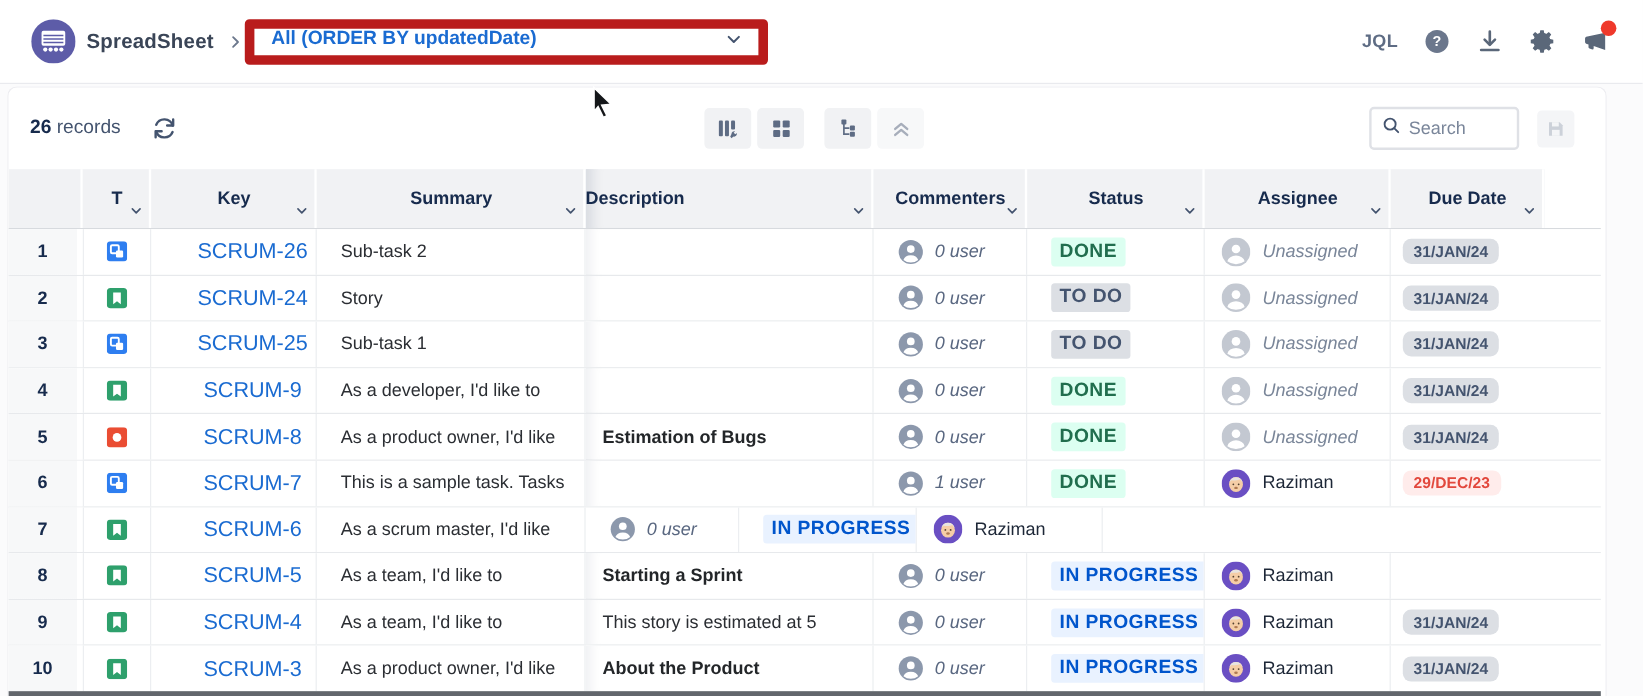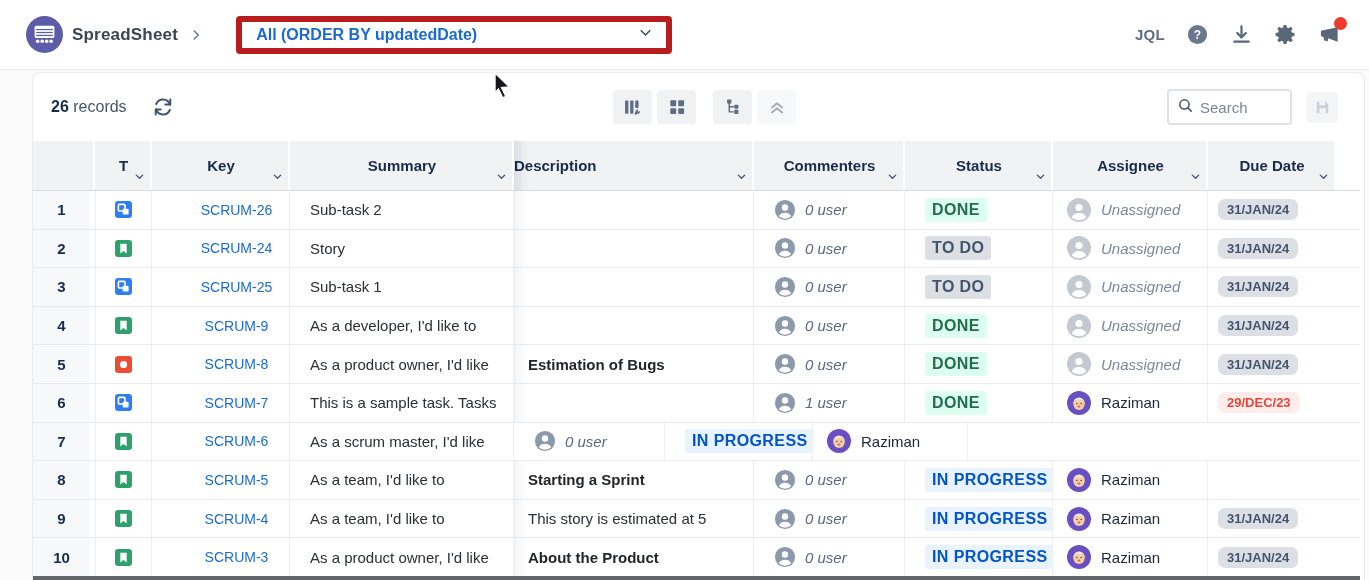--- a/index.html
+++ b/index.html
@@ -6,34 +6,34 @@
   html,body { width:1369px; height:580px; overflow:hidden;
     font-family:"Liberation Sans", sans-serif; background:#fbfbfc; }
 
   
   .topbar { height:70px; background:#fff; border-bottom:1px solid #e9eaee;
     display:flex; align-items:center; padding:0 28px 0 26px; position:relative; }
   .logo { width:37px; height:37px; flex:0 0 auto; }
   .app-title { font-size:17px; font-weight:bold; color:#3a4557; margin-left:9px; letter-spacing:.2px; }
   .crumb-sep { margin-left:11px; color:#6b778c; }
   .crumb-sep svg { display:block; }
-  .filter-select { margin-left:33px; width:436px; height:38px; border:6px solid #b91c1c;
-    border-radius:4px; display:flex; align-items:center; padding:0 12px 0 14px;
+  .filter-select { margin-left:1px; width:436px; height:38px; border:8px solid #b91c1c;
+    border-radius:4px; display:flex; padding:0 12px 0 14px;
     cursor:pointer; background:#fff; }
   .filter-select .val { color:var(--link-blue); font-size:16px; font-weight:600; flex:1;
     white-space:nowrap; overflow:hidden; }
   .topbar-right { margin-left:auto; display:flex; align-items:center; gap:21px; }
   .jql { font-size:15px; font-weight:bold; color:#5e6c84; letter-spacing:.3px; cursor:pointer; }
   .tb-icon { width:23px; height:23px; cursor:pointer; position:relative; }
   .tb-icon svg { display:block; width:100%; height:100%; }
   .red-dot { position:absolute; top:-6px; right:-6px; width:13px; height:13px;
     border-radius:50%; background:var(--notification-red); }
 
   
-  .panel { position:absolute; left:32px; top:72px; width:1333px; height:508px;
+  .panel { position:absolute; left:6px; top:72px; width:1333px; height:508px;
     background:#fff; border:1px solid #ececf0; border-bottom:none;
     border-radius:8px 8px 0 0; overflow:hidden; }
 
   
   .toolbar { height:68px; display:flex; align-items:center; padding:0 26px 0 18px; position:relative; }
   .records { font-size:16px; color:#44546f; }
   .records b { color:#172b4d; font-weight:bold; }
   .refresh-btn { margin-left:24px; width:24px; height:24px; cursor:pointer; }
   .refresh-btn svg { display:block; }
   .view-btns { position:absolute; left:580px; top:50%; transform:translateY(-50%);
@@ -61,32 +61,32 @@
   .th.c-desc { box-shadow:inset -2px 0 0 #fff, inset 14px 0 10px -8px rgba(9,30,66,.10); }
 
   .tr { display:flex; height:38.6px; border-bottom:1px solid #e7e9ec; background:#fff; }
   .td { display:flex; align-items:center; border-right:1px solid #eceef1; overflow:hidden; }
 
   .c-num  { width:62px; }
   .c-type { width:57px; justify-content:center; }
   .c-key  { width:138px; justify-content:center; }
   .c-summary { width:224px; padding-left:20px; }
   .c-desc { width:240px; padding-left:14px; }
-  .c-comm { width:151px; padding-left:20px; }
+  .c-comm { width:128px; padding-left:20px; }
   .c-status { width:148px; padding-left:20px; }
   .c-assignee { width:155px; padding-left:14px; }
   .c-due { width:128px; padding-left:10px; border-right:none; }
 
   .td.c-num { background:linear-gradient(to right,#f7f8f9 57px,#fff 57px);
     border-right:none; justify-content:center; padding-right:5px;
     font-size:15px; font-weight:bold; color:#172b4d; }
   .td.c-type { border-left:1px solid #eceef1; }
   .td.c-desc { box-shadow:inset 12px 0 10px -8px rgba(9,30,66,.07); }
 
-  .keylink { color:var(--link-blue); font-size:14px; text-decoration:none; cursor:pointer;margin-left:32px; }
+  .keylink { color:var(--link-blue); font-size:18px; text-decoration:none; cursor:pointer;margin-left:32px; }
   .sumtxt, .desctxt { font-size:15px; color:#2b2e33; white-space:nowrap; }
   .desctxt.bold { font-weight:bold; color:#232629; }
 
   .person-icon { width:22px; height:22px; margin-right:9px; flex:0 0 auto; }
   .commtxt { font-style:italic; color:#596780; font-size:15px; }
 
   .status-badge { font-size:16px; font-weight:bold; letter-spacing:.4px;
     padding:3px 7px; border-radius:3px; white-space:nowrap; }
   .st-done { background:var(--status-done-bg); color:var(--status-done-text); }
   .st-todo { background:var(--status-todo-bg); color:var(--status-todo-text); }

